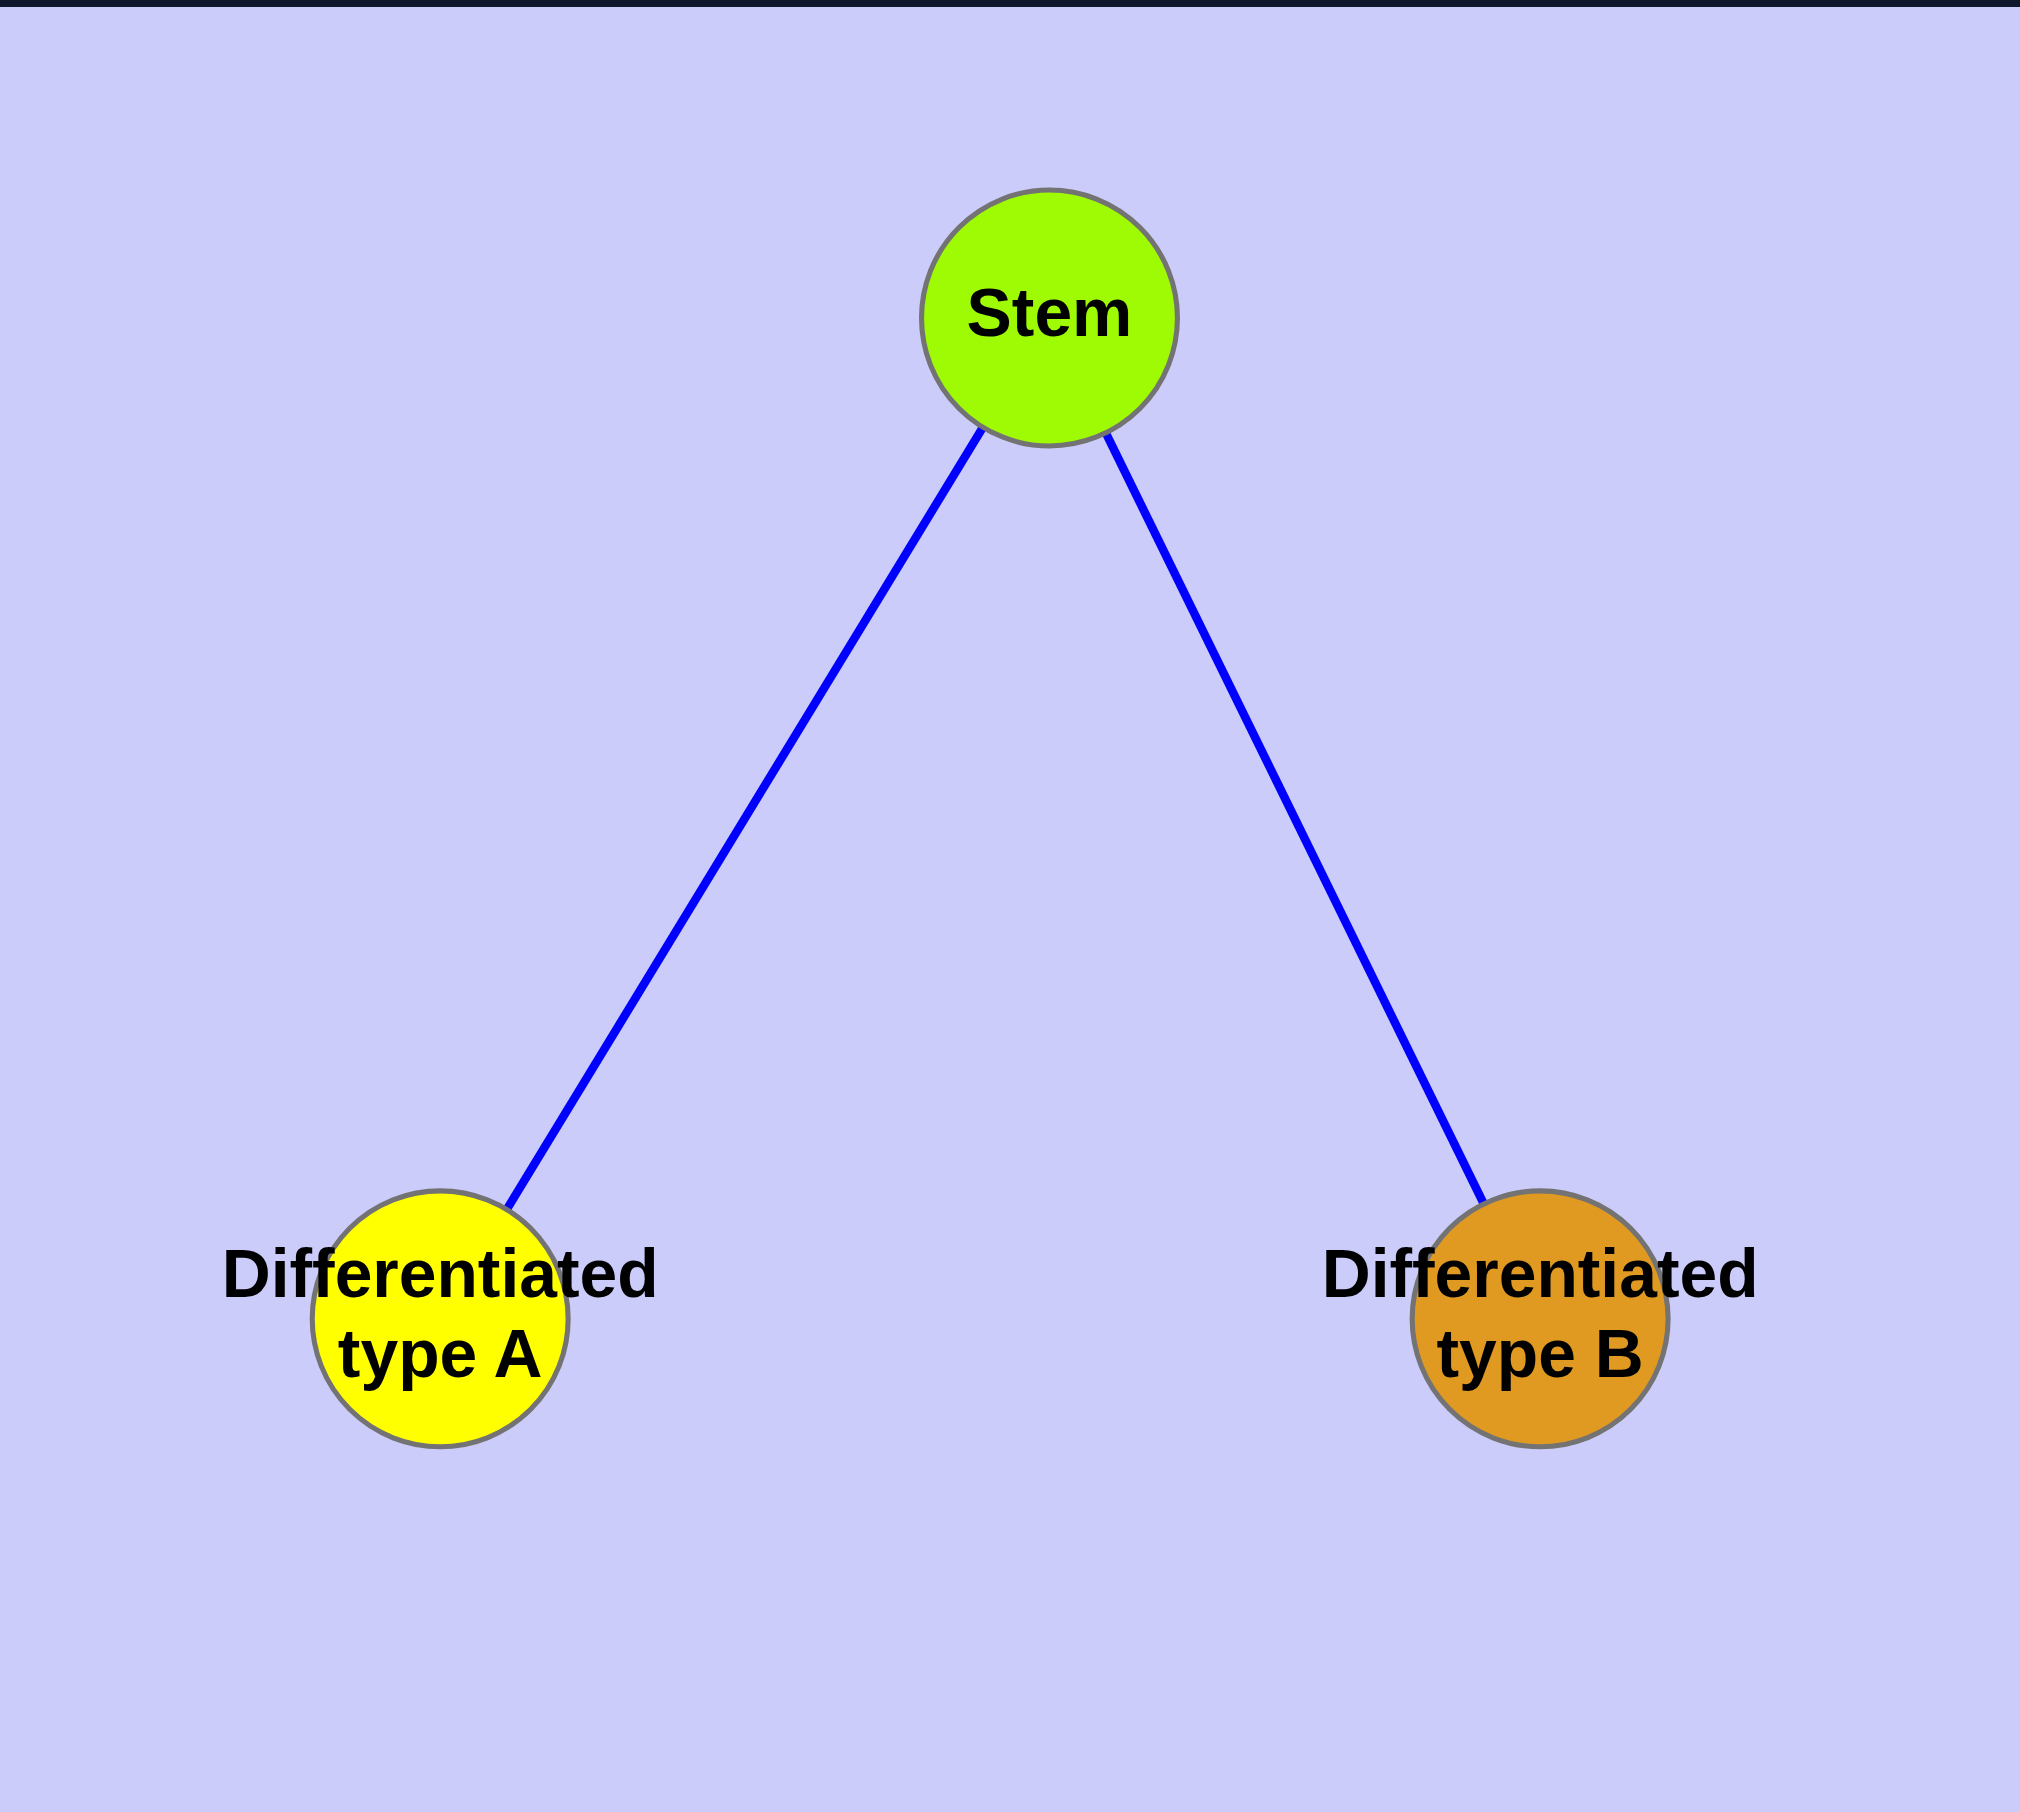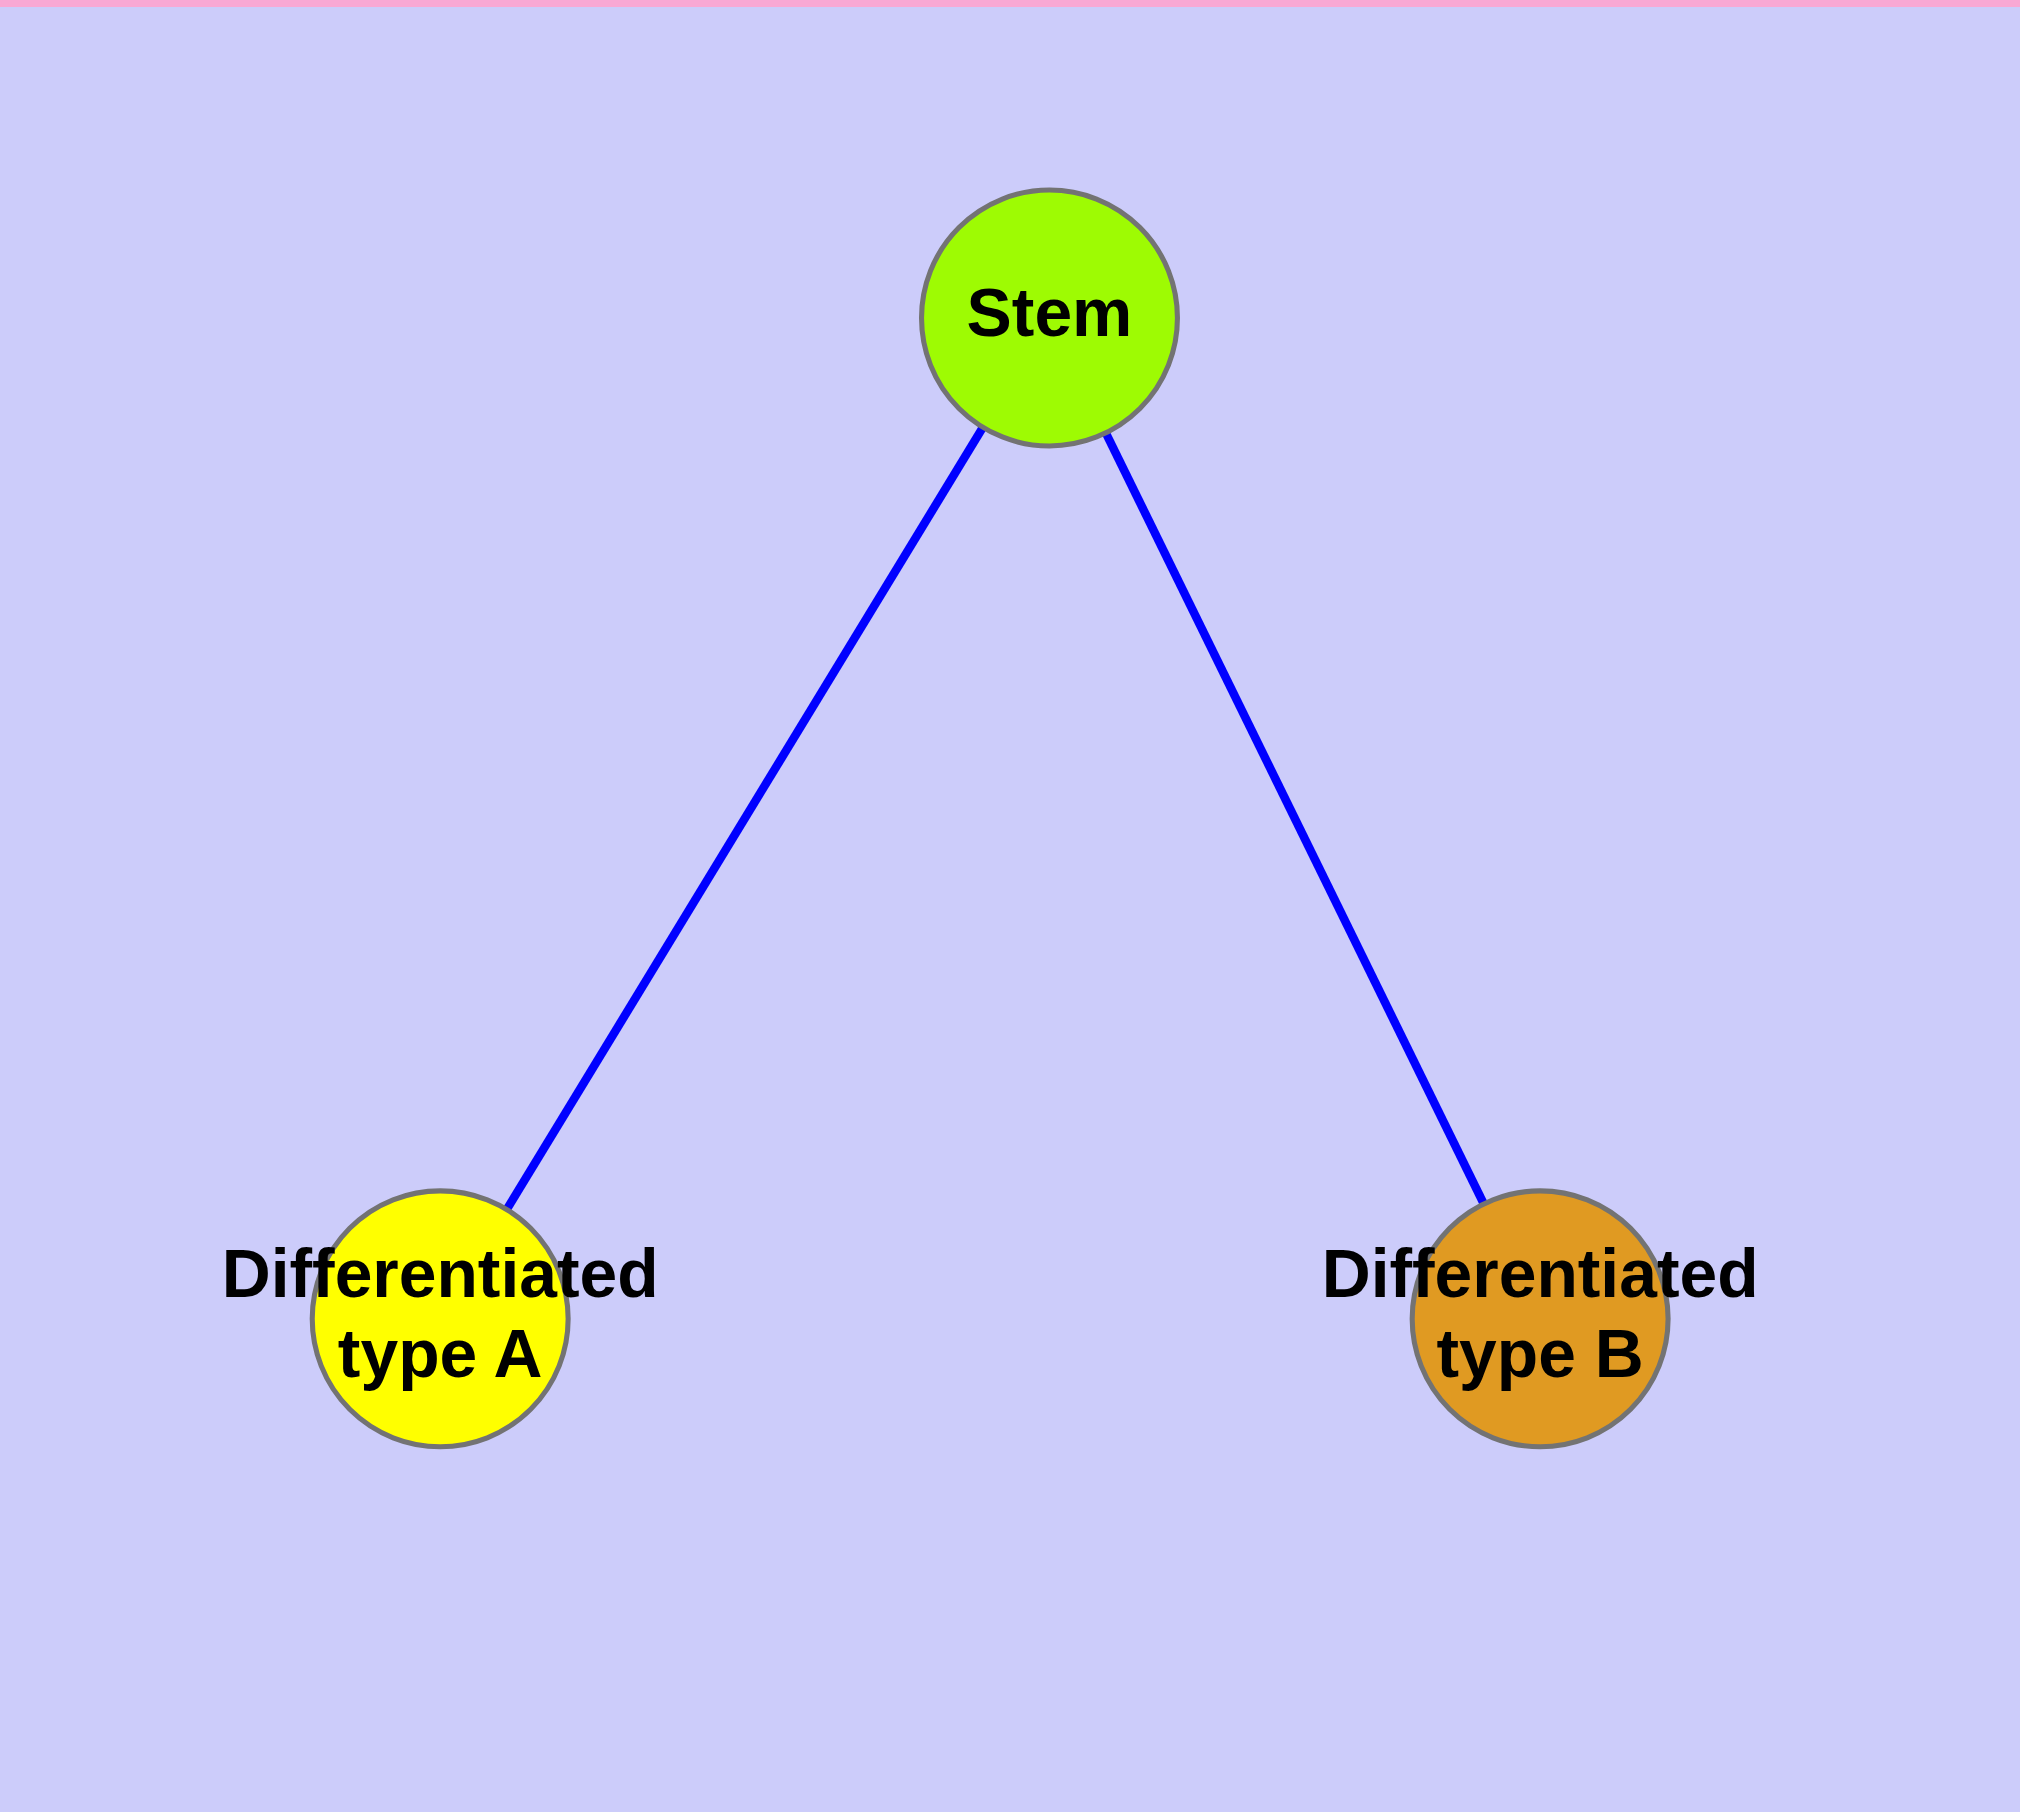--- a/index.html
+++ b/index.html
@@ -47,21 +47,21 @@
     font-size: 80px;
     fill: #000000;
     text-anchor: middle;
     dominant-baseline: middle;
     white-space: pre;
   }
 </style>
 </head>
 <body>
 
-<div id="canvas" style="width: 2021px; height: 1812px; background: #f9a8d4;">
+<div id="canvas" style="width: 2021px; height: 1812px; background: #0f172a;">
   <div id="plot-area" style="background: rgb(204, 204, 250); height: 1805px; width: 2021px;">
     <svg id="graph-svg" viewBox="0 0 2384 2130" xmlns="http://www.w3.org/2000/svg" style="width: 2021px; height: 1805px;">
       <g id="edges-layer">
           <line x1="1238" y1="367" x2="519" y2="1548" class="edge-line" stroke="#0000ff" stroke-width="10"></line>
           <line x1="1238" y1="367" x2="1817" y2="1548" class="edge-line" stroke="#0000ff" stroke-width="10"></line>
         </g>
       <g id="nodes-layer">
           <circle cx="1238" cy="367" r="151" class="node-circle" fill="#9efb03" stroke="#737373" stroke-width="6"></circle>
           <circle cx="519" cy="1548" r="151" class="node-circle" fill="#ffff00" stroke="#737373" stroke-width="6"></circle>
           <circle cx="1817" cy="1548" r="151" class="node-circle" fill="#e09a22" stroke="#737373" stroke-width="6"></circle>

